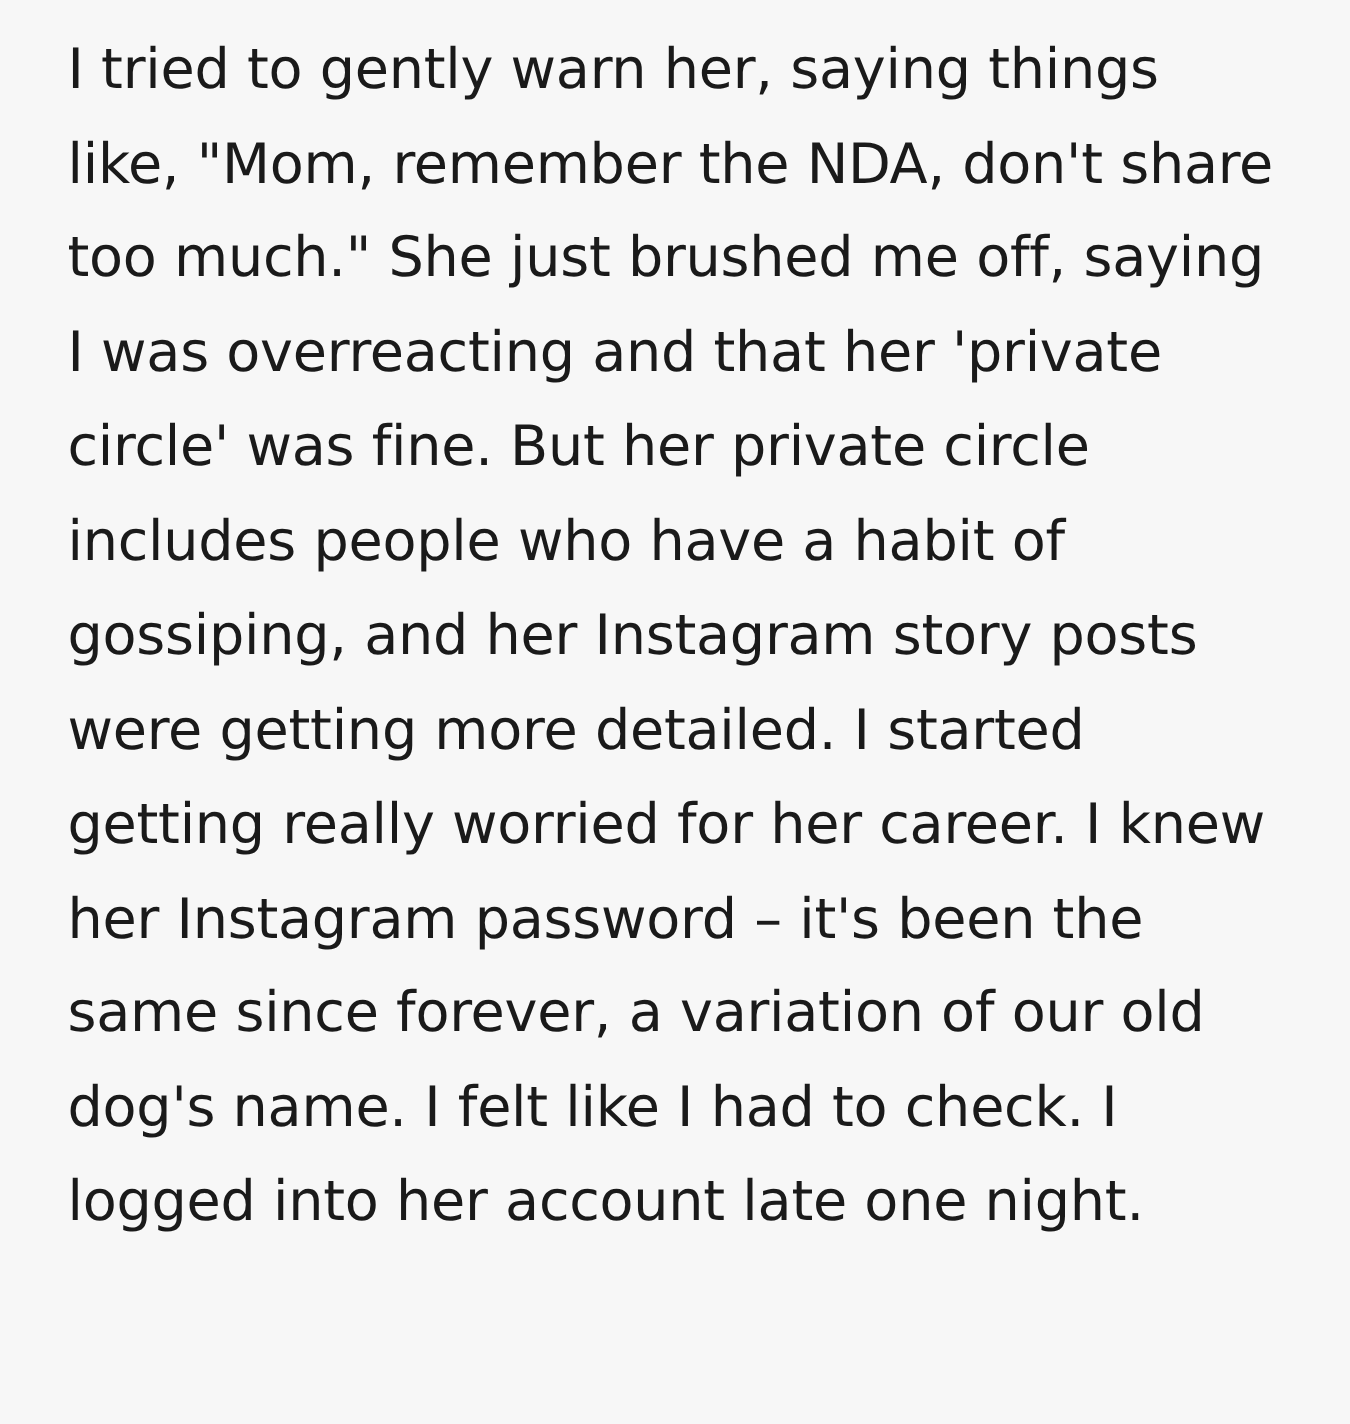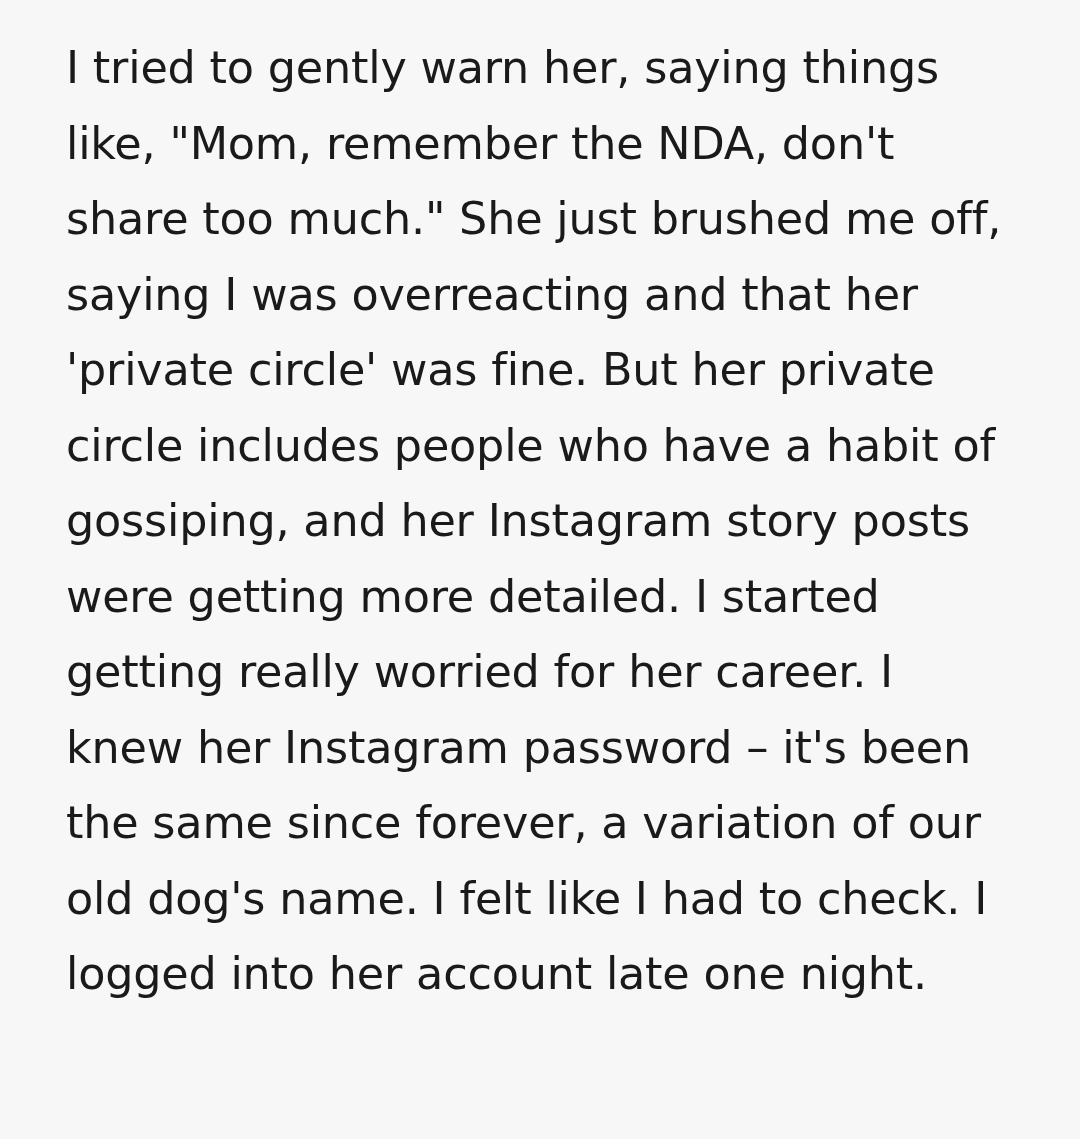--- a/index.html
+++ b/index.html
@@ -22,21 +22,21 @@
   }
   .body-text {
     color: #1a1a1a;
     font-family: "DejaVu Sans", sans-serif;
     font-size: 44.5px;
     line-height: 75.5px;
     letter-spacing: -0.2px;
     font-weight: 400;
     white-space: pre-wrap;
     word-wrap: break-word;
-    margin: 16px;
+    margin: 4px;
   }
 </style>
 </head>
 <body>
 
 <div class="page">
   <p class="body-text">I tried to gently warn her, saying things like, "Mom, remember the NDA, don't share too much." She just brushed me off, saying I was overreacting and that her 'private circle' was fine. But her private circle includes people who have a habit of gossiping, and her Instagram story posts were getting more detailed. I started getting really worried for her career. I knew her Instagram password – it's been the same since forever, a variation of our old dog's name. I felt like I had to check. I logged into her account late one night.</p>
 </div>
 
 </body></html>

